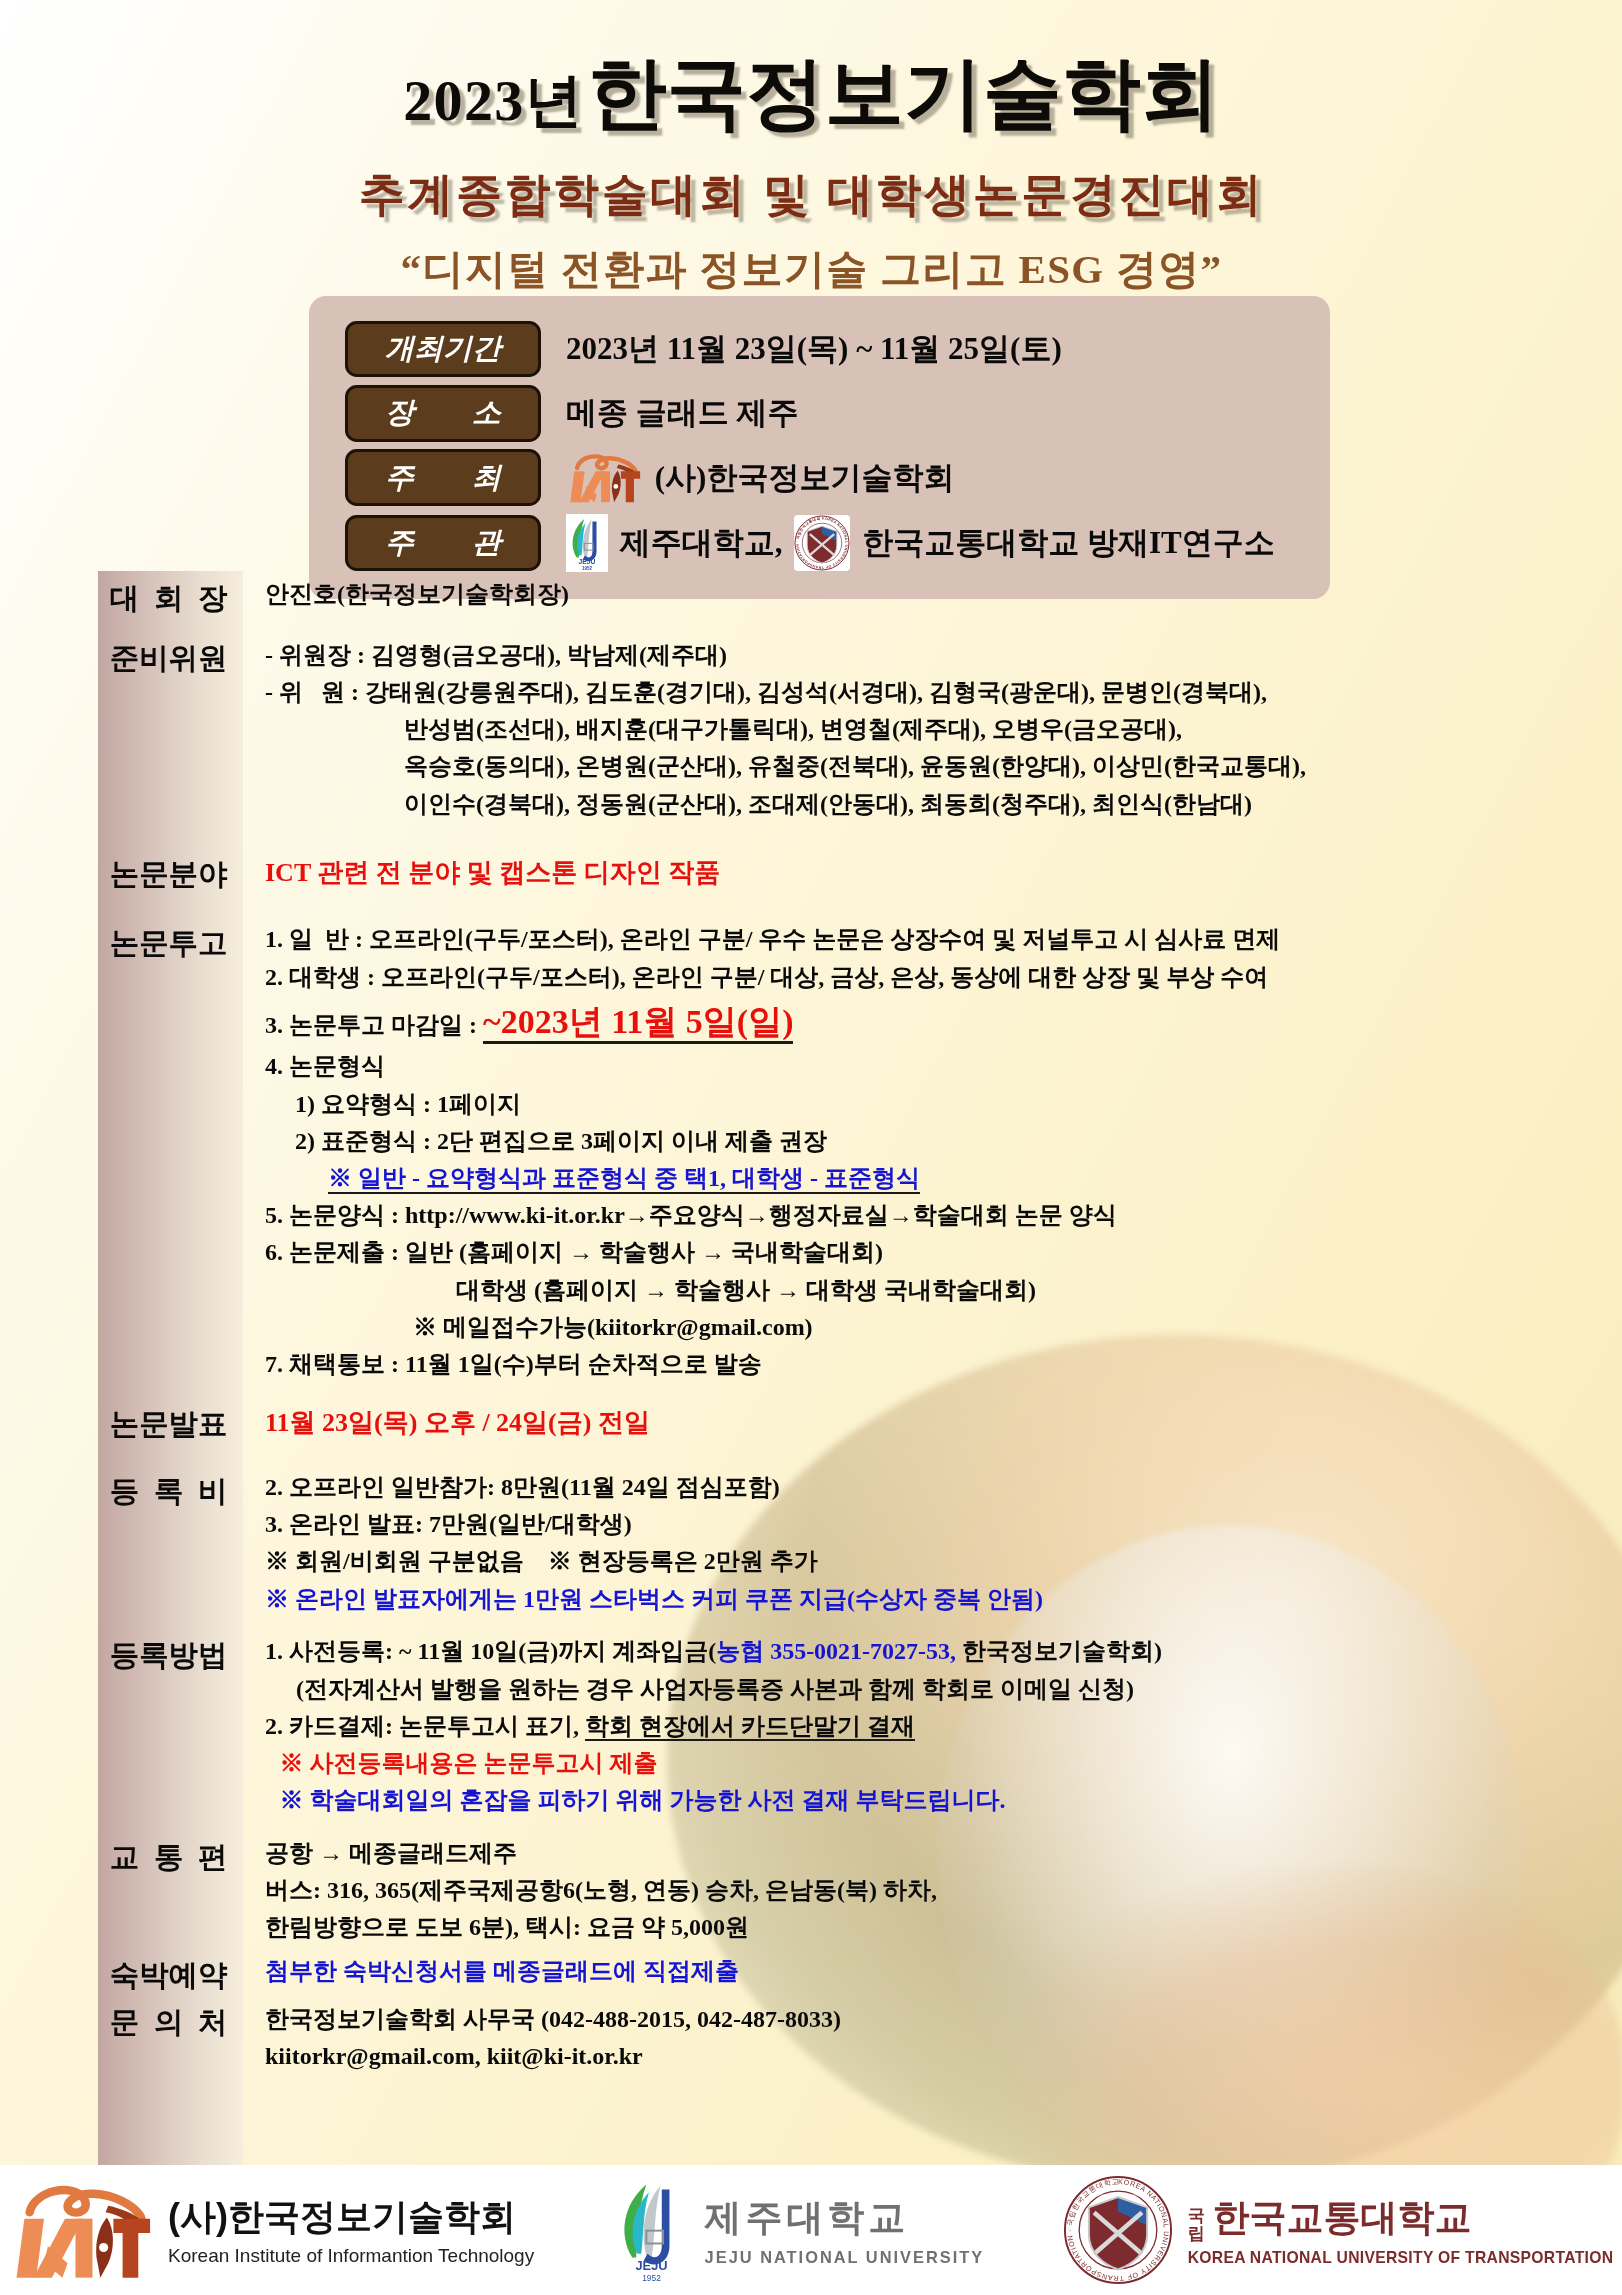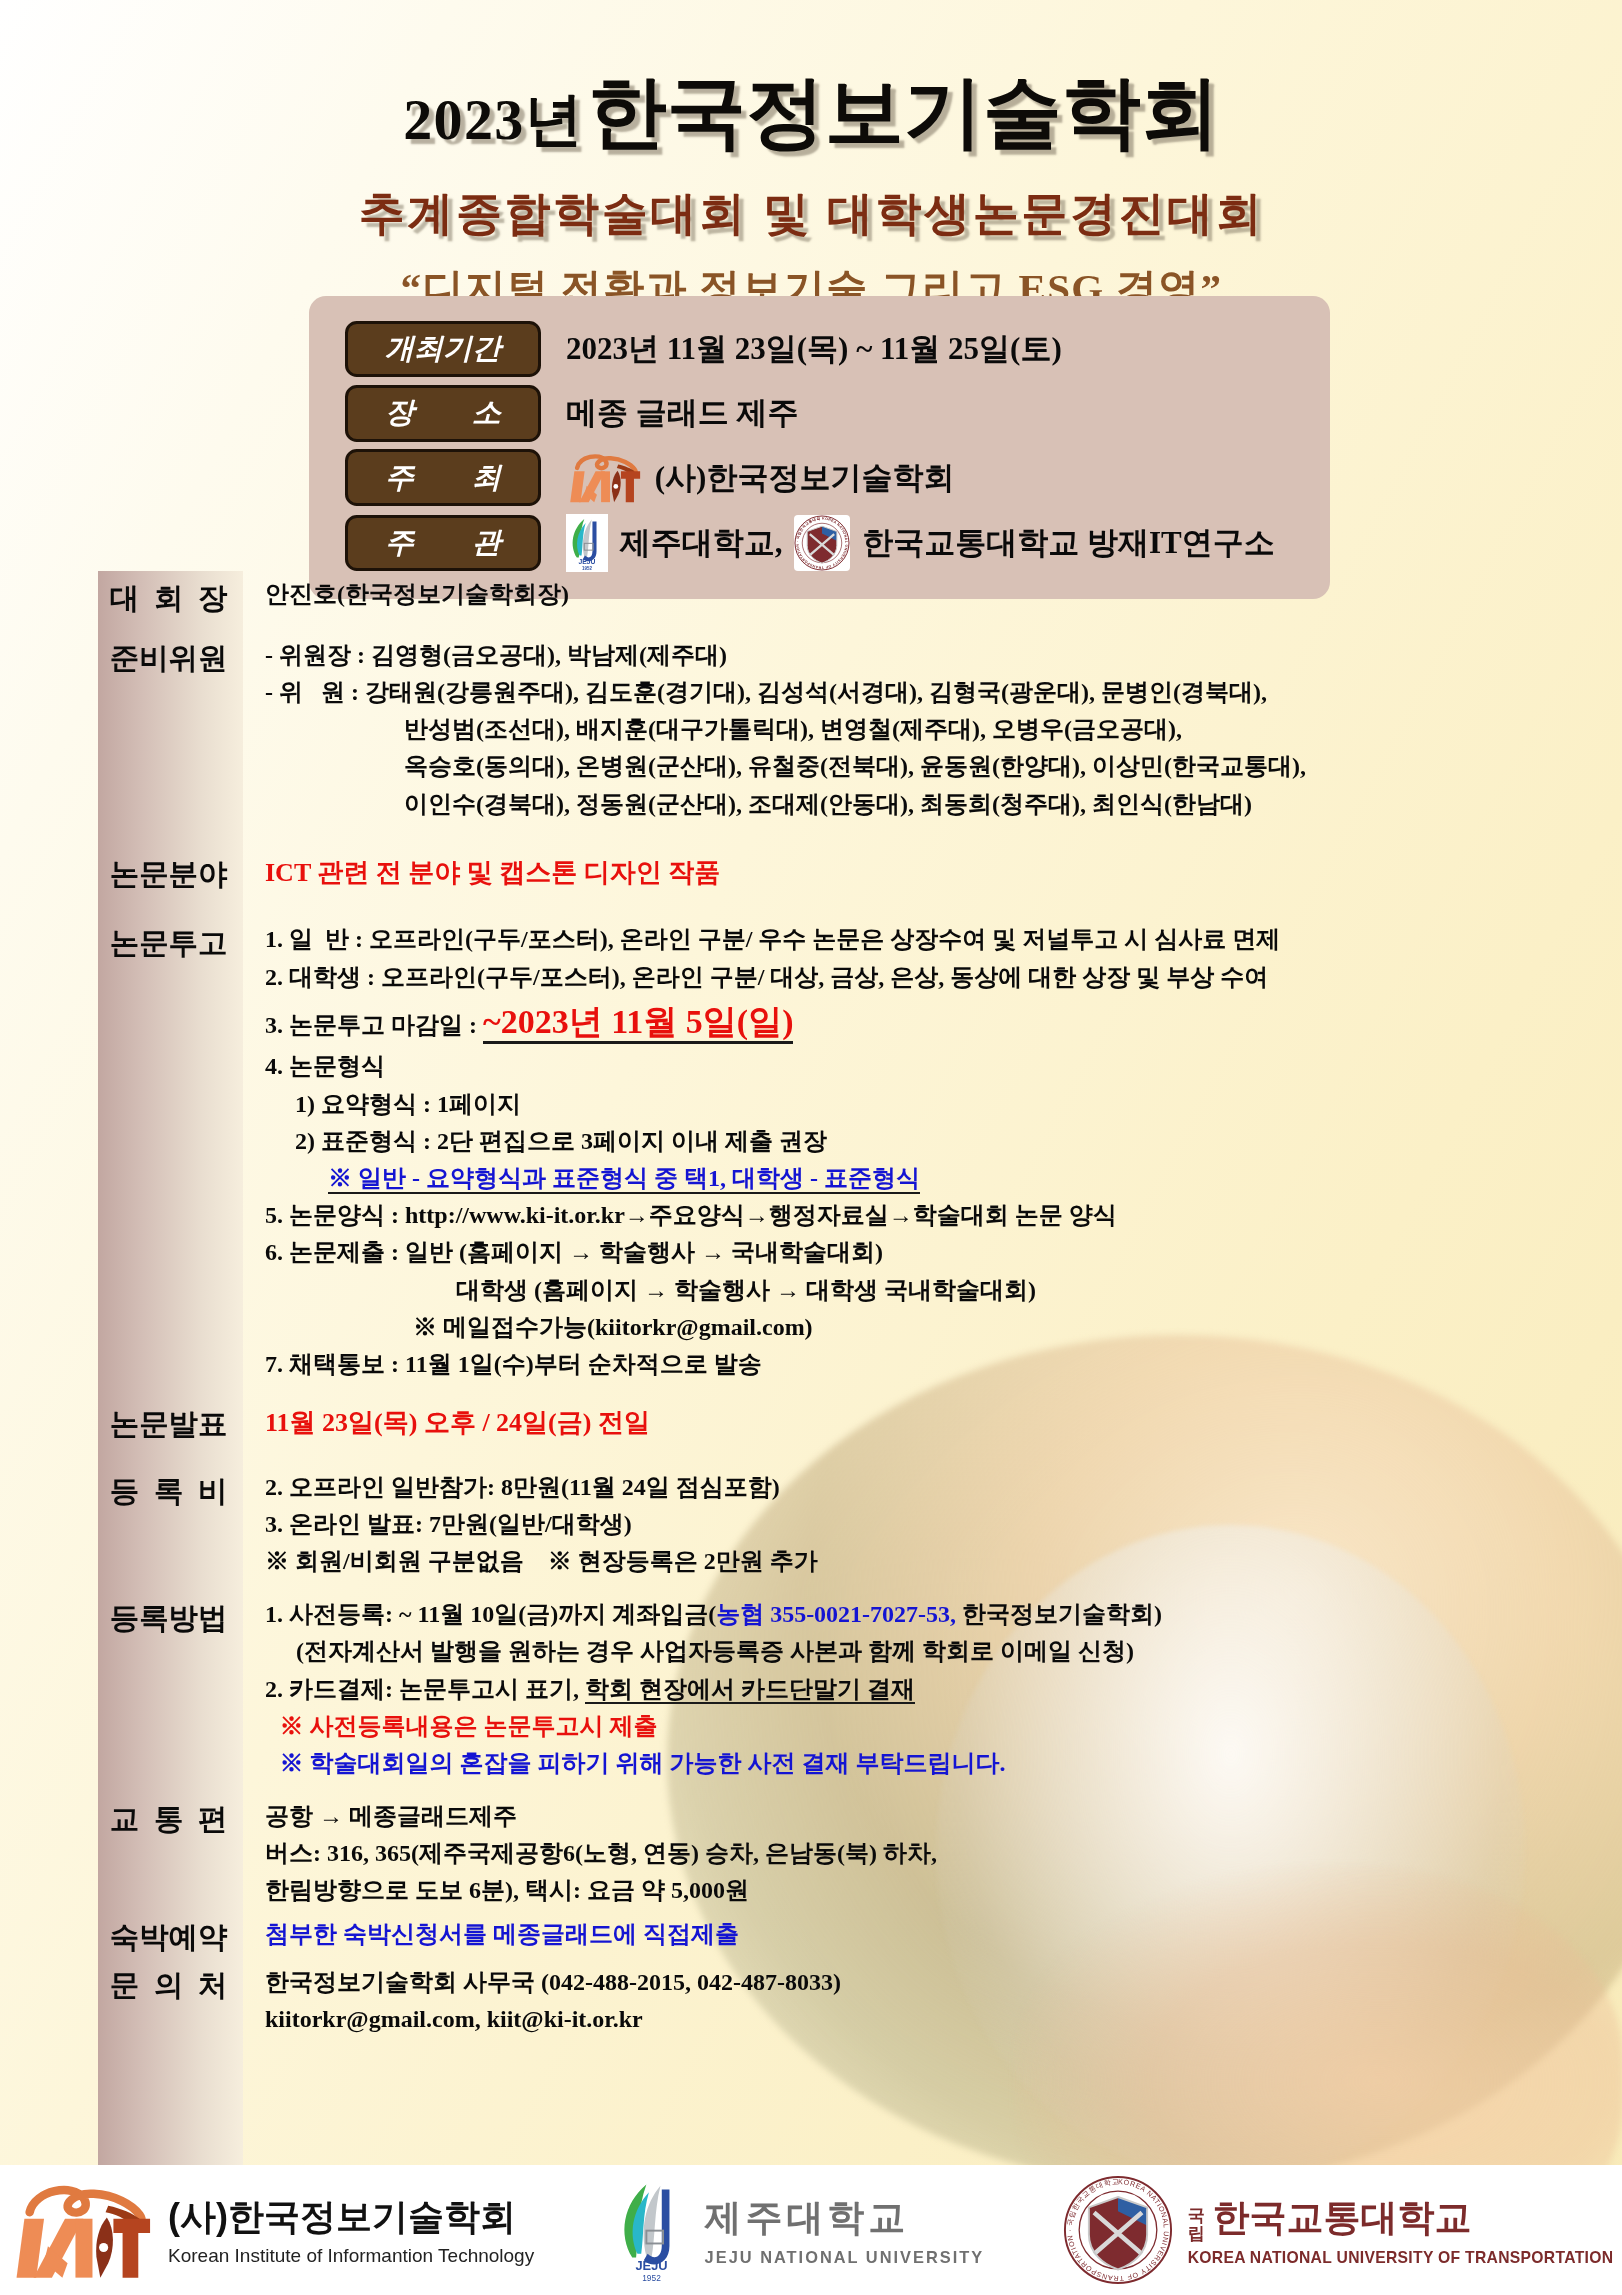--- a/index.html
+++ b/index.html
@@ -13,21 +13,21 @@
       radial-gradient(ellipse at 30% 70%,rgba(140,150,120,.30) 0%,rgba(170,160,120,.18) 45%,transparent 70%);
     filter:blur(3.9px);}
   .bg-photo-dome{position:absolute;left:936px;top:1525px;width:589px;height:654px;border-radius:50%;
     background:radial-gradient(ellipse at 50% 35%,rgba(255,255,255,.85) 0%,rgba(240,238,230,.55) 40%,rgba(220,215,200,.25) 65%,transparent 80%);
     filter:blur(2.6px);}
   .bg-photo-warm{position:absolute;left:1014px;top:1865px;width:609px;height:432px;border-radius:45%;
     background:radial-gradient(ellipse at 60% 50%,rgba(245,205,165,.75) 0%,rgba(235,190,150,.45) 45%,transparent 75%);
     filter:blur(3.3px);}
 
   
-  .titles{position:absolute;top:41px;left:0;width:100%;text-align:center;z-index:3;margin-top:19px;}
+  .titles{position:absolute;top:41px;left:0;width:100%;text-align:center;z-index:3;}
   .t1{font-weight:800;color:#0d0b08;text-shadow:5.2px 5.2px 2px rgba(125,115,96,.55);letter-spacing:1.3px;}
   .t1 .t1-year{font-size:58px;}
   .t1 .t1-main{font-size:79px;font-family:"Liberation Sans","DejaVu Sans",sans-serif;letter-spacing:0px;}
   .t2{margin-top:17px;font-size:46px;font-weight:800;color:#7c2c12;letter-spacing:2.6px;
       font-family:"Liberation Sans","DejaVu Sans",sans-serif;text-shadow:5.2px 5.2px 2px rgba(125,115,96,.5);}
   .t3{margin-top:15.7px;font-size:41px;font-weight:700;color:#8a5426;letter-spacing:1.3px;}
 
   
   .infobox{position:absolute;top:296px;left:309px;width:1021px;box-sizing:border-box;
     background:#d8c1b6;border-radius:17px;padding:17px 36px 19.6px;z-index:3;}
@@ -222,20 +222,21 @@
         <div class="sline red lead">11월 23일(목) 오후 / 24일(금) 전일</div>
       </div>
     </div>
 
     <div class="sec mb-fee">
       <div class="slabel">등  록  비</div>
       <div class="sbody">
         <div class="sline">2. 오프라인 일반참가: 8만원(11월 24일 점심포함)</div>
         <div class="sline">3. 온라인 발표: 7만원(일반/대학생)</div>
         <div class="sline">※ 회원/비회원 구분없음    ※ 현장등록은 2만원 추가</div>
+        <div class="sline blue">※ 온라인 발표자에게는 1만원 스타벅스 커피 쿠폰 지급(수상자 중복 안됨)</div>
       </div>
     </div>
 
     <div class="sec mb-reg">
       <div class="slabel">등록방법</div>
       <div class="sbody">
         <div class="sline"><span>1. 사전등록: ~ 11월 10일(금)까지 계좌입금(</span><span class="blue">농협 355-0021-7027-53,</span><span> 한국정보기술학회)</span></div>
         <div class="sline indreg">(전자계산서 발행을 원하는 경우 사업자등록증 사본과 함께 학회로 이메일 신청)</div>
         <div class="sline"><span>2. 카드결제: 논문투고시 표기, </span><span class="u-black">학회 현장에서 카드단말기 결재</span></div>
         <div class="sline red indnote2">※ 사전등록내용은 논문투고시 제출</div>

